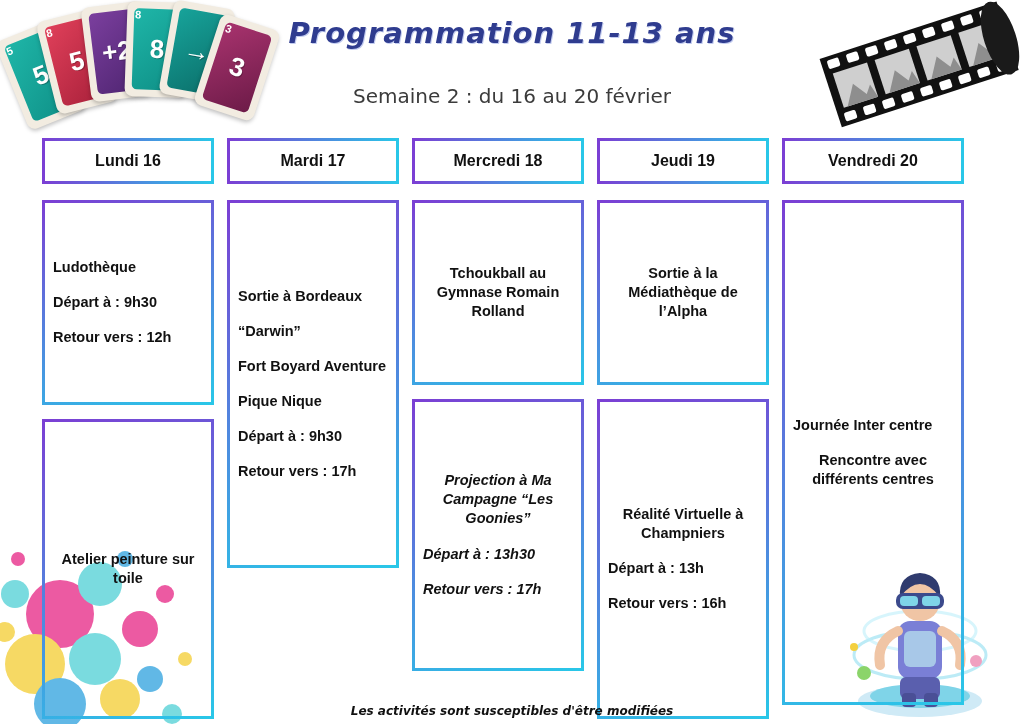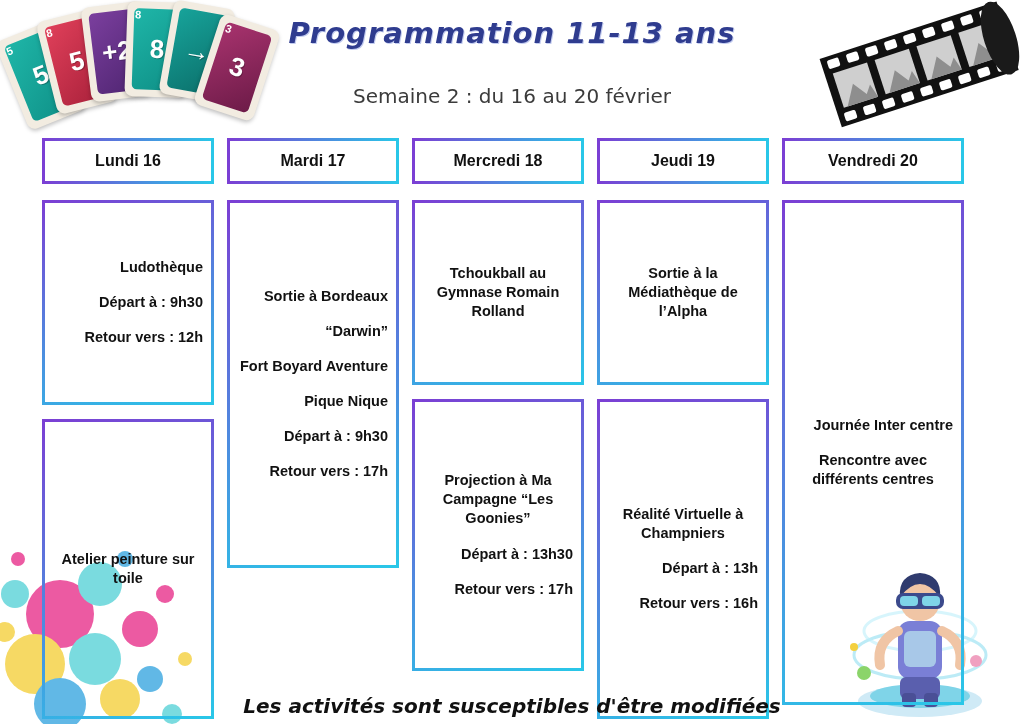--- a/index.html
+++ b/index.html
@@ -155,53 +155,53 @@
   }
 
   .cell {
     border: 3px solid;
     border-image: linear-gradient(160deg,#7b3fd4,#29c7e8) 1;
     box-sizing: border-box;
     padding: 14px 8px;
     display: flex;
     flex-direction: column;
     justify-content: center;
-    align-items: flex-end;
+    align-items: flex-start;
     text-align: center;
     font-size: 14.5px;
     font-weight: bold;
     color: #111;
     background: transparent;
     margin-bottom: 14px;
   }
   .cell:last-child { margin-bottom: 0; }
   .cell p {
     margin: 0 0 16px 0;
     line-height: 1.32;
   }
   .cell p:last-child { margin-bottom: 0; }
 
   
   .h-mon-1 { height: 205px; }
   .h-mon-2 { height: 300px; }
   .h-tue   { height: 368px; }
   .h-wed-1 { height: 185px; }
-  .h-wed-2 { height: 272px; }
+  .h-wed-2 { height: 272px; font-style: italic; }
   .h-thu-1 { height: 185px; }
   .h-thu-2 { height: 320px; }
   .h-fri   { height: 505px; }
 
   .footer {
     position: absolute;
     left: 0;
     right: 0;
     bottom: 6px;
     text-align: center;
     font-family: "DejaVu Sans", sans-serif;
-    font-size: 20px;
+    font-size: 12px;
     font-style: italic;
     font-weight: bold;
     color: #111;
   }
 </style>
 </head>
 <body>
 
 <div class="deco cards">
   <div class="card c1">

